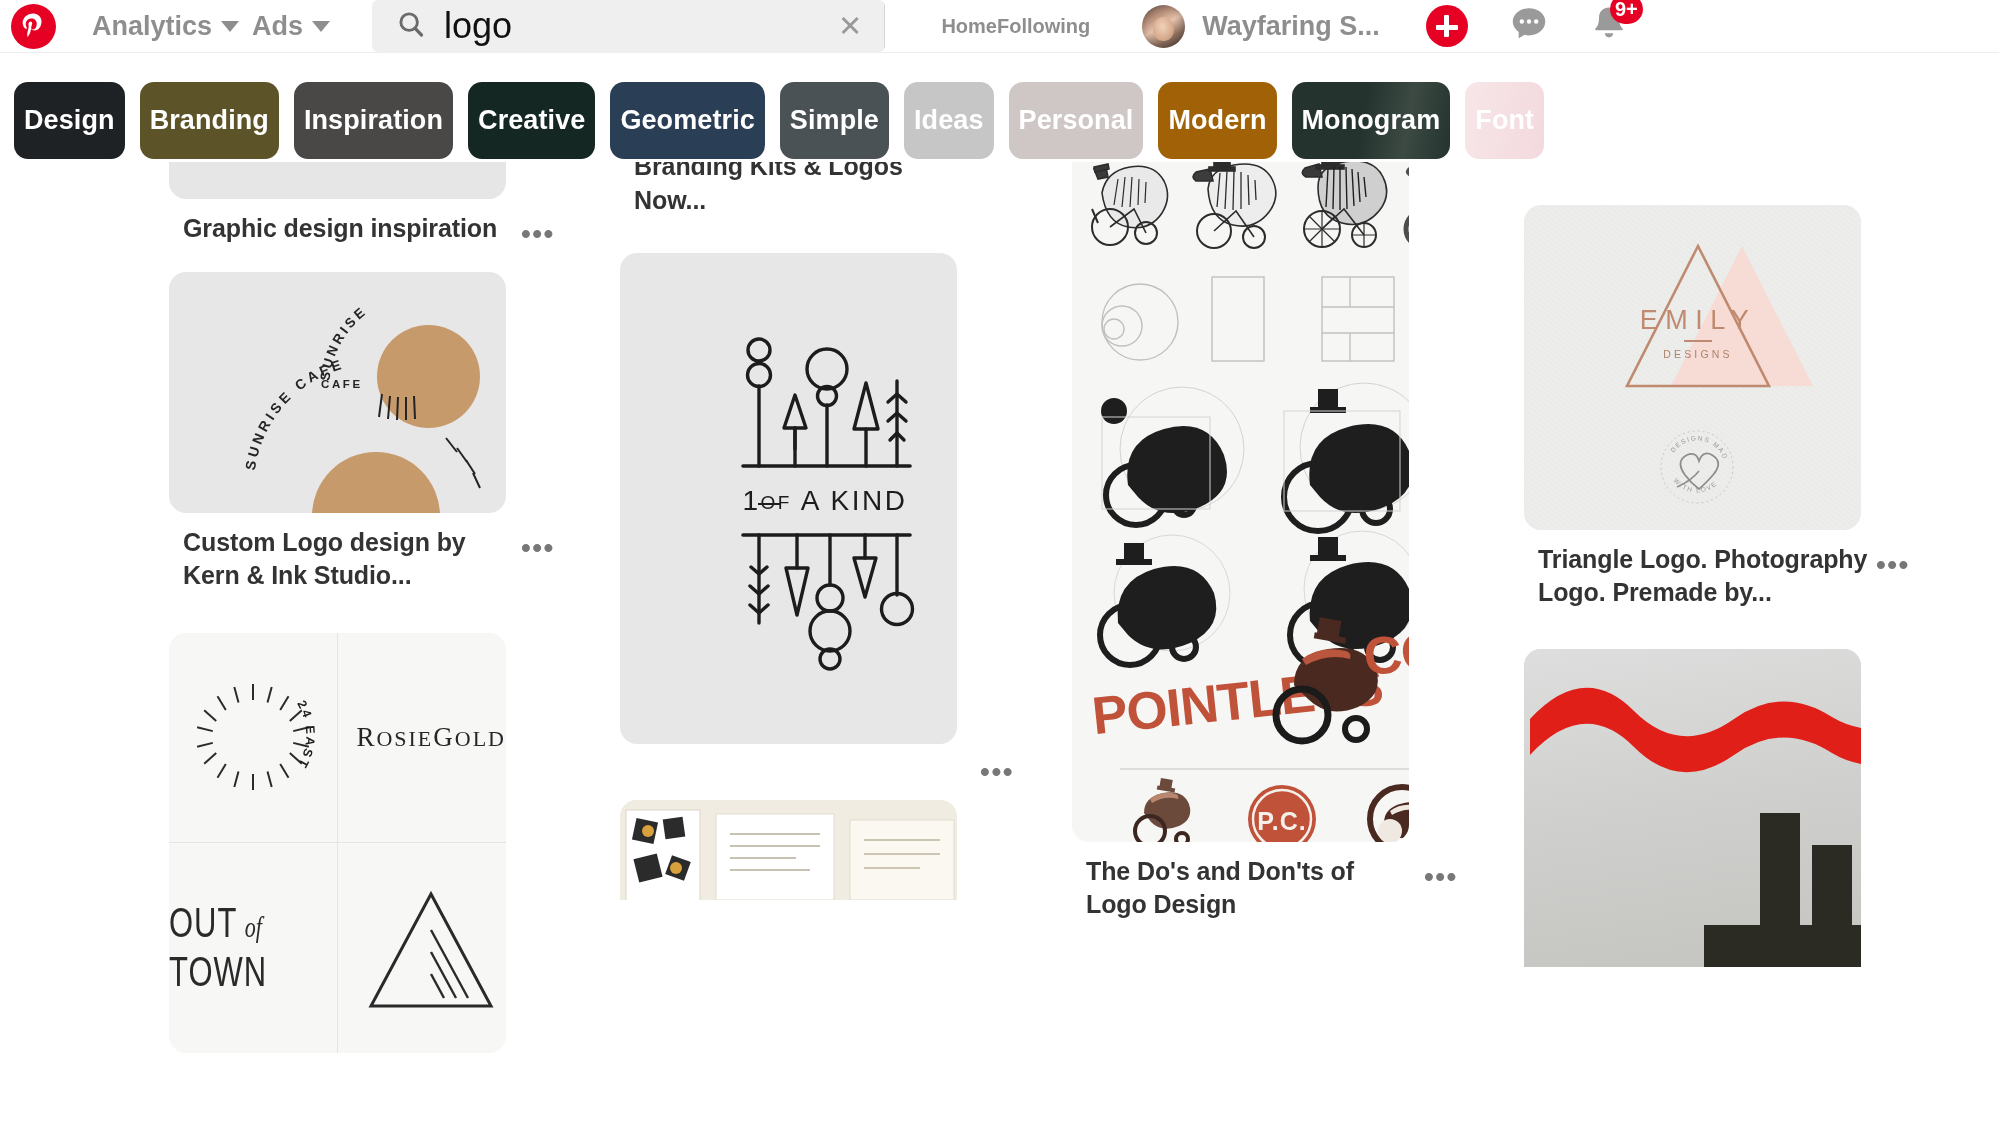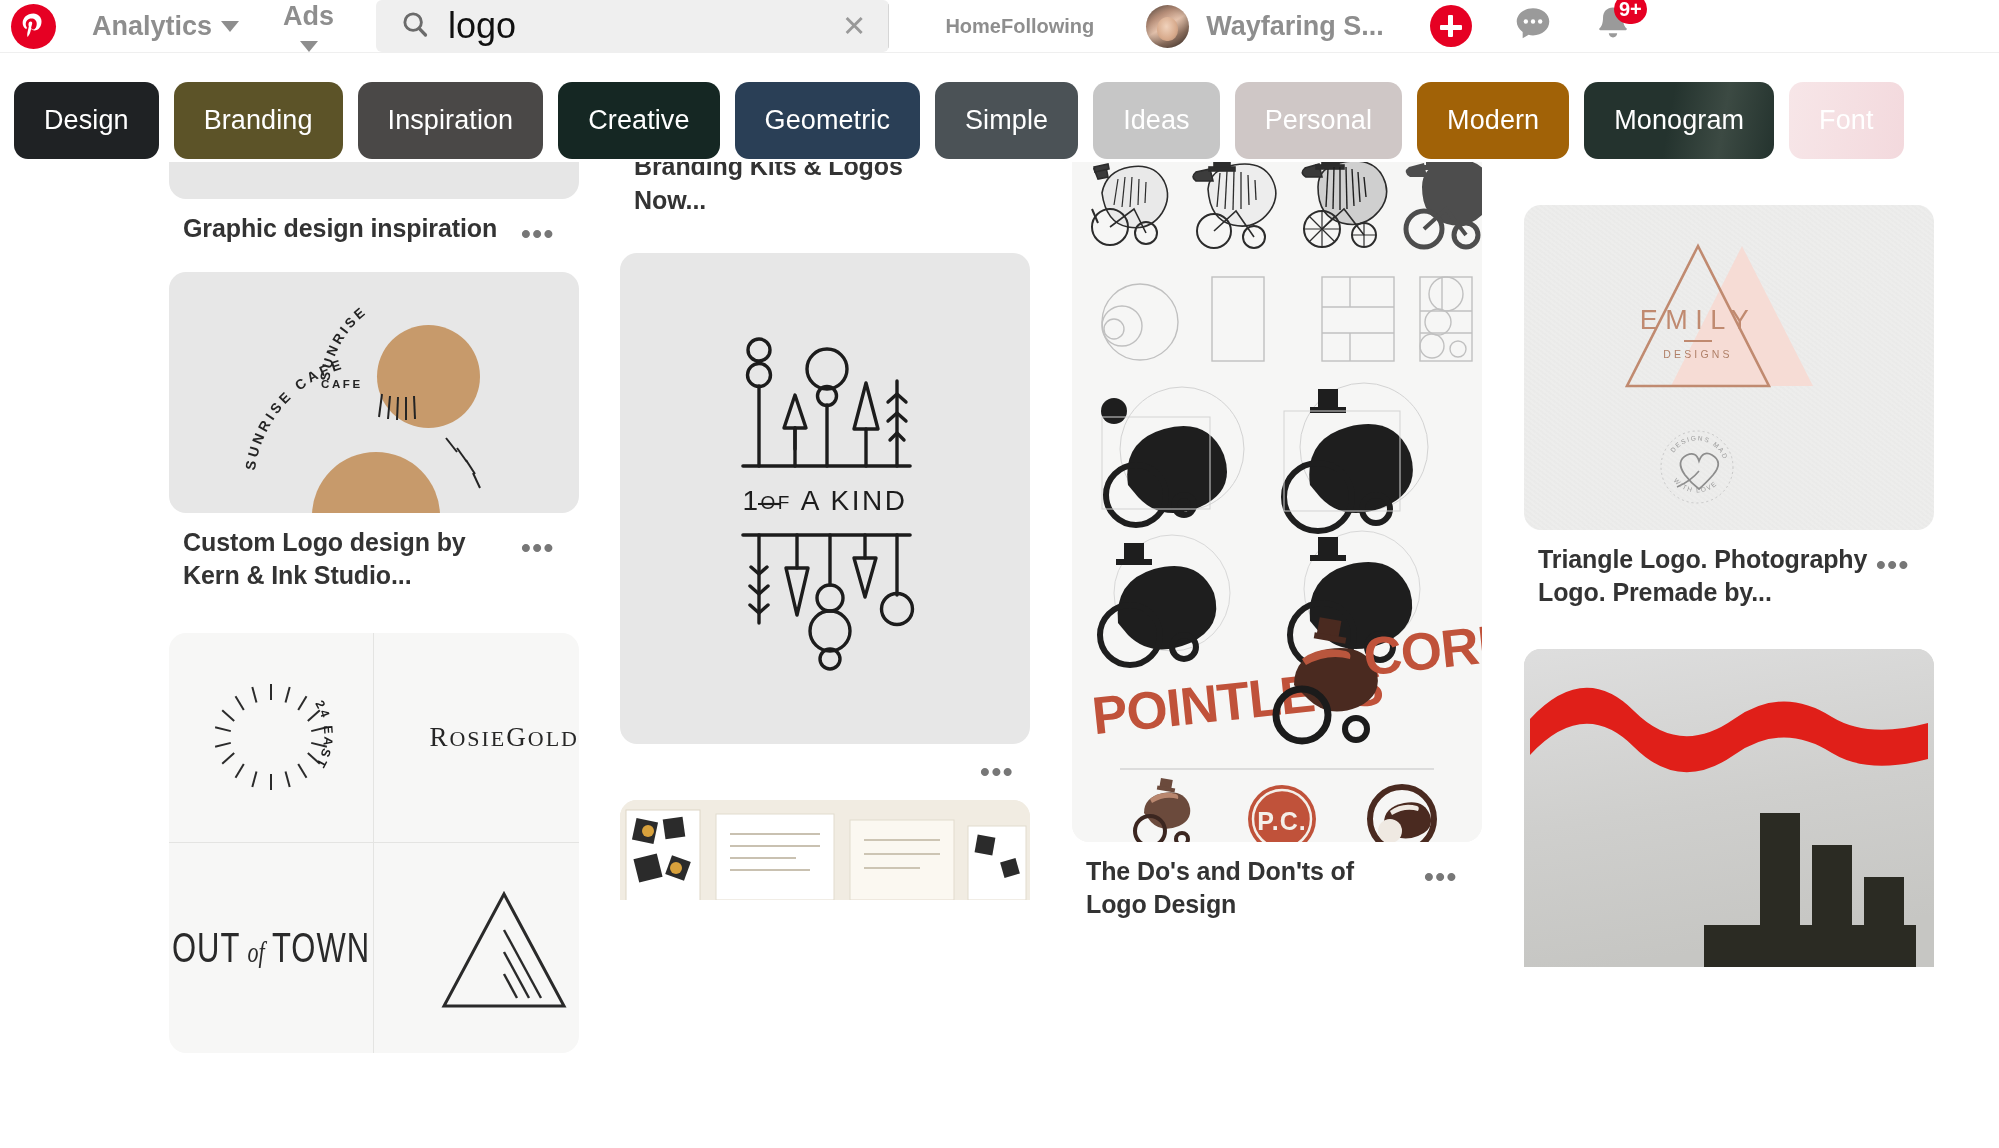--- a/index.html
+++ b/index.html
@@ -27,21 +27,21 @@
     flex: 0 0 auto;
   }
   .pinterest-logo svg { display:block; }
 
   .nav-dd {
     display: flex; align-items: center; gap: 9px;
     color: #8e8e8e; font-size: 27px; font-weight: 700;
     cursor: pointer; white-space: nowrap;
   }
   .nav-analytics { margin-left: 36px; }
-  .nav-ads { margin-left: 44px; flex-direction: column; }
+  .nav-ads { margin-left: 13px; }
   .caret {
     width: 0; height: 0;
     border-left: 9px solid transparent;
     border-right: 9px solid transparent;
     border-top: 11px solid #8e8e8e;
     display:inline-block;
   }
   .caret-dark { border-top-color: #333333; }
 
   
@@ -135,43 +135,43 @@
     z-index: 55;
   }
   .pills {
     display: flex; align-items: flex-start; gap: 15px;
     padding-left: 14px; padding-top: 29px;
   }
   .pill {
     height: 77px;
     border-radius: 14px;
     display: flex; align-items: center; 
-    padding: 0 30px;
-    color: #ffffff; font-size: 27px; font-weight: 400;
+    padding: 0 10px;
+    color: #ffffff; font-size: 27px; font-weight: 700;
     white-space: nowrap; cursor: pointer;
     flex: 0 0 auto;
     letter-spacing: .1px;
   }
 
   
   .grid {
     position: absolute; top: 162px; left: 0;
     width: 1999px; height: 986px;
     overflow: hidden;
     background: #ffffff;
   }
   .col { position: absolute; top: 0; width: 410px; }
   .col1 { left: 169px; }
   .col2 { left: 620px; }
   .col3 { left: 1072px; }
   .col4 { left: 1524px; }
 
   .pin { position: relative; margin-bottom: 12px; }
   .pin-img {
-    width: 410px;
+    width: 337px;
     border-radius: 17px;
     background: #e6e6e6;
     overflow: hidden;
     position: relative;
   }
   .pin-foot {
     display:flex; align-items: flex-start;
     padding: 13px 2px 0 14px;
     gap: 8px;
   }

